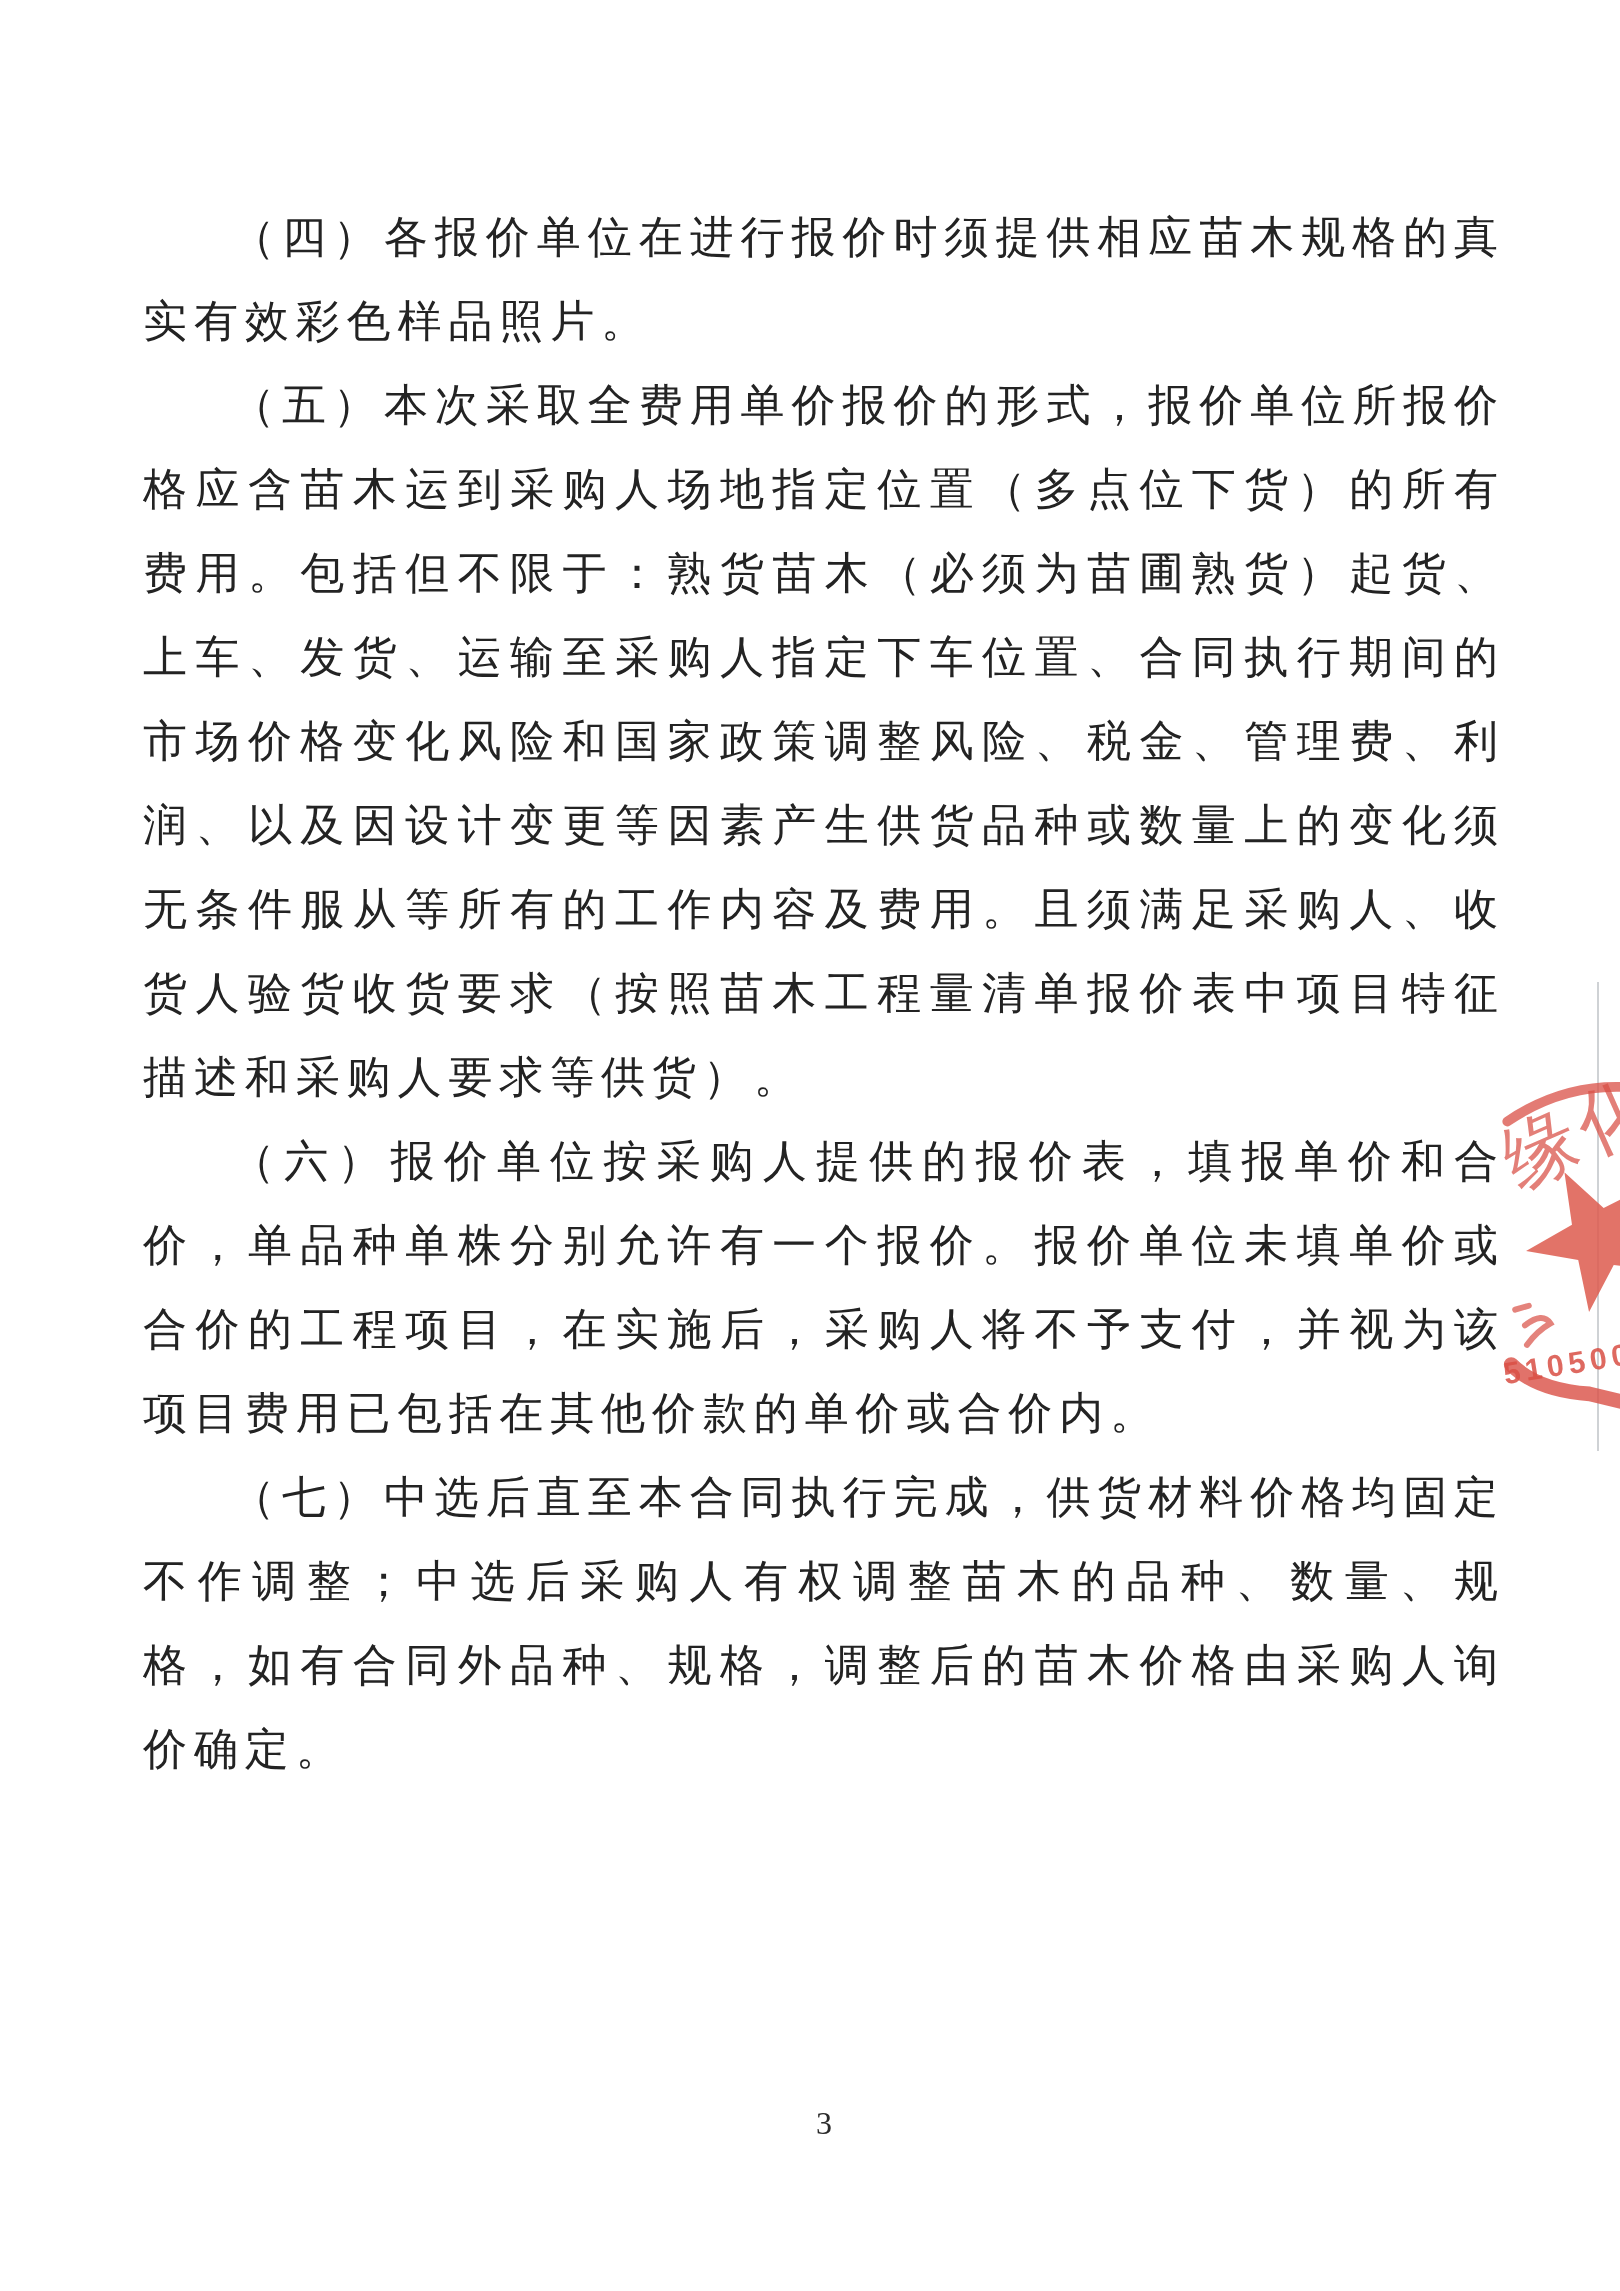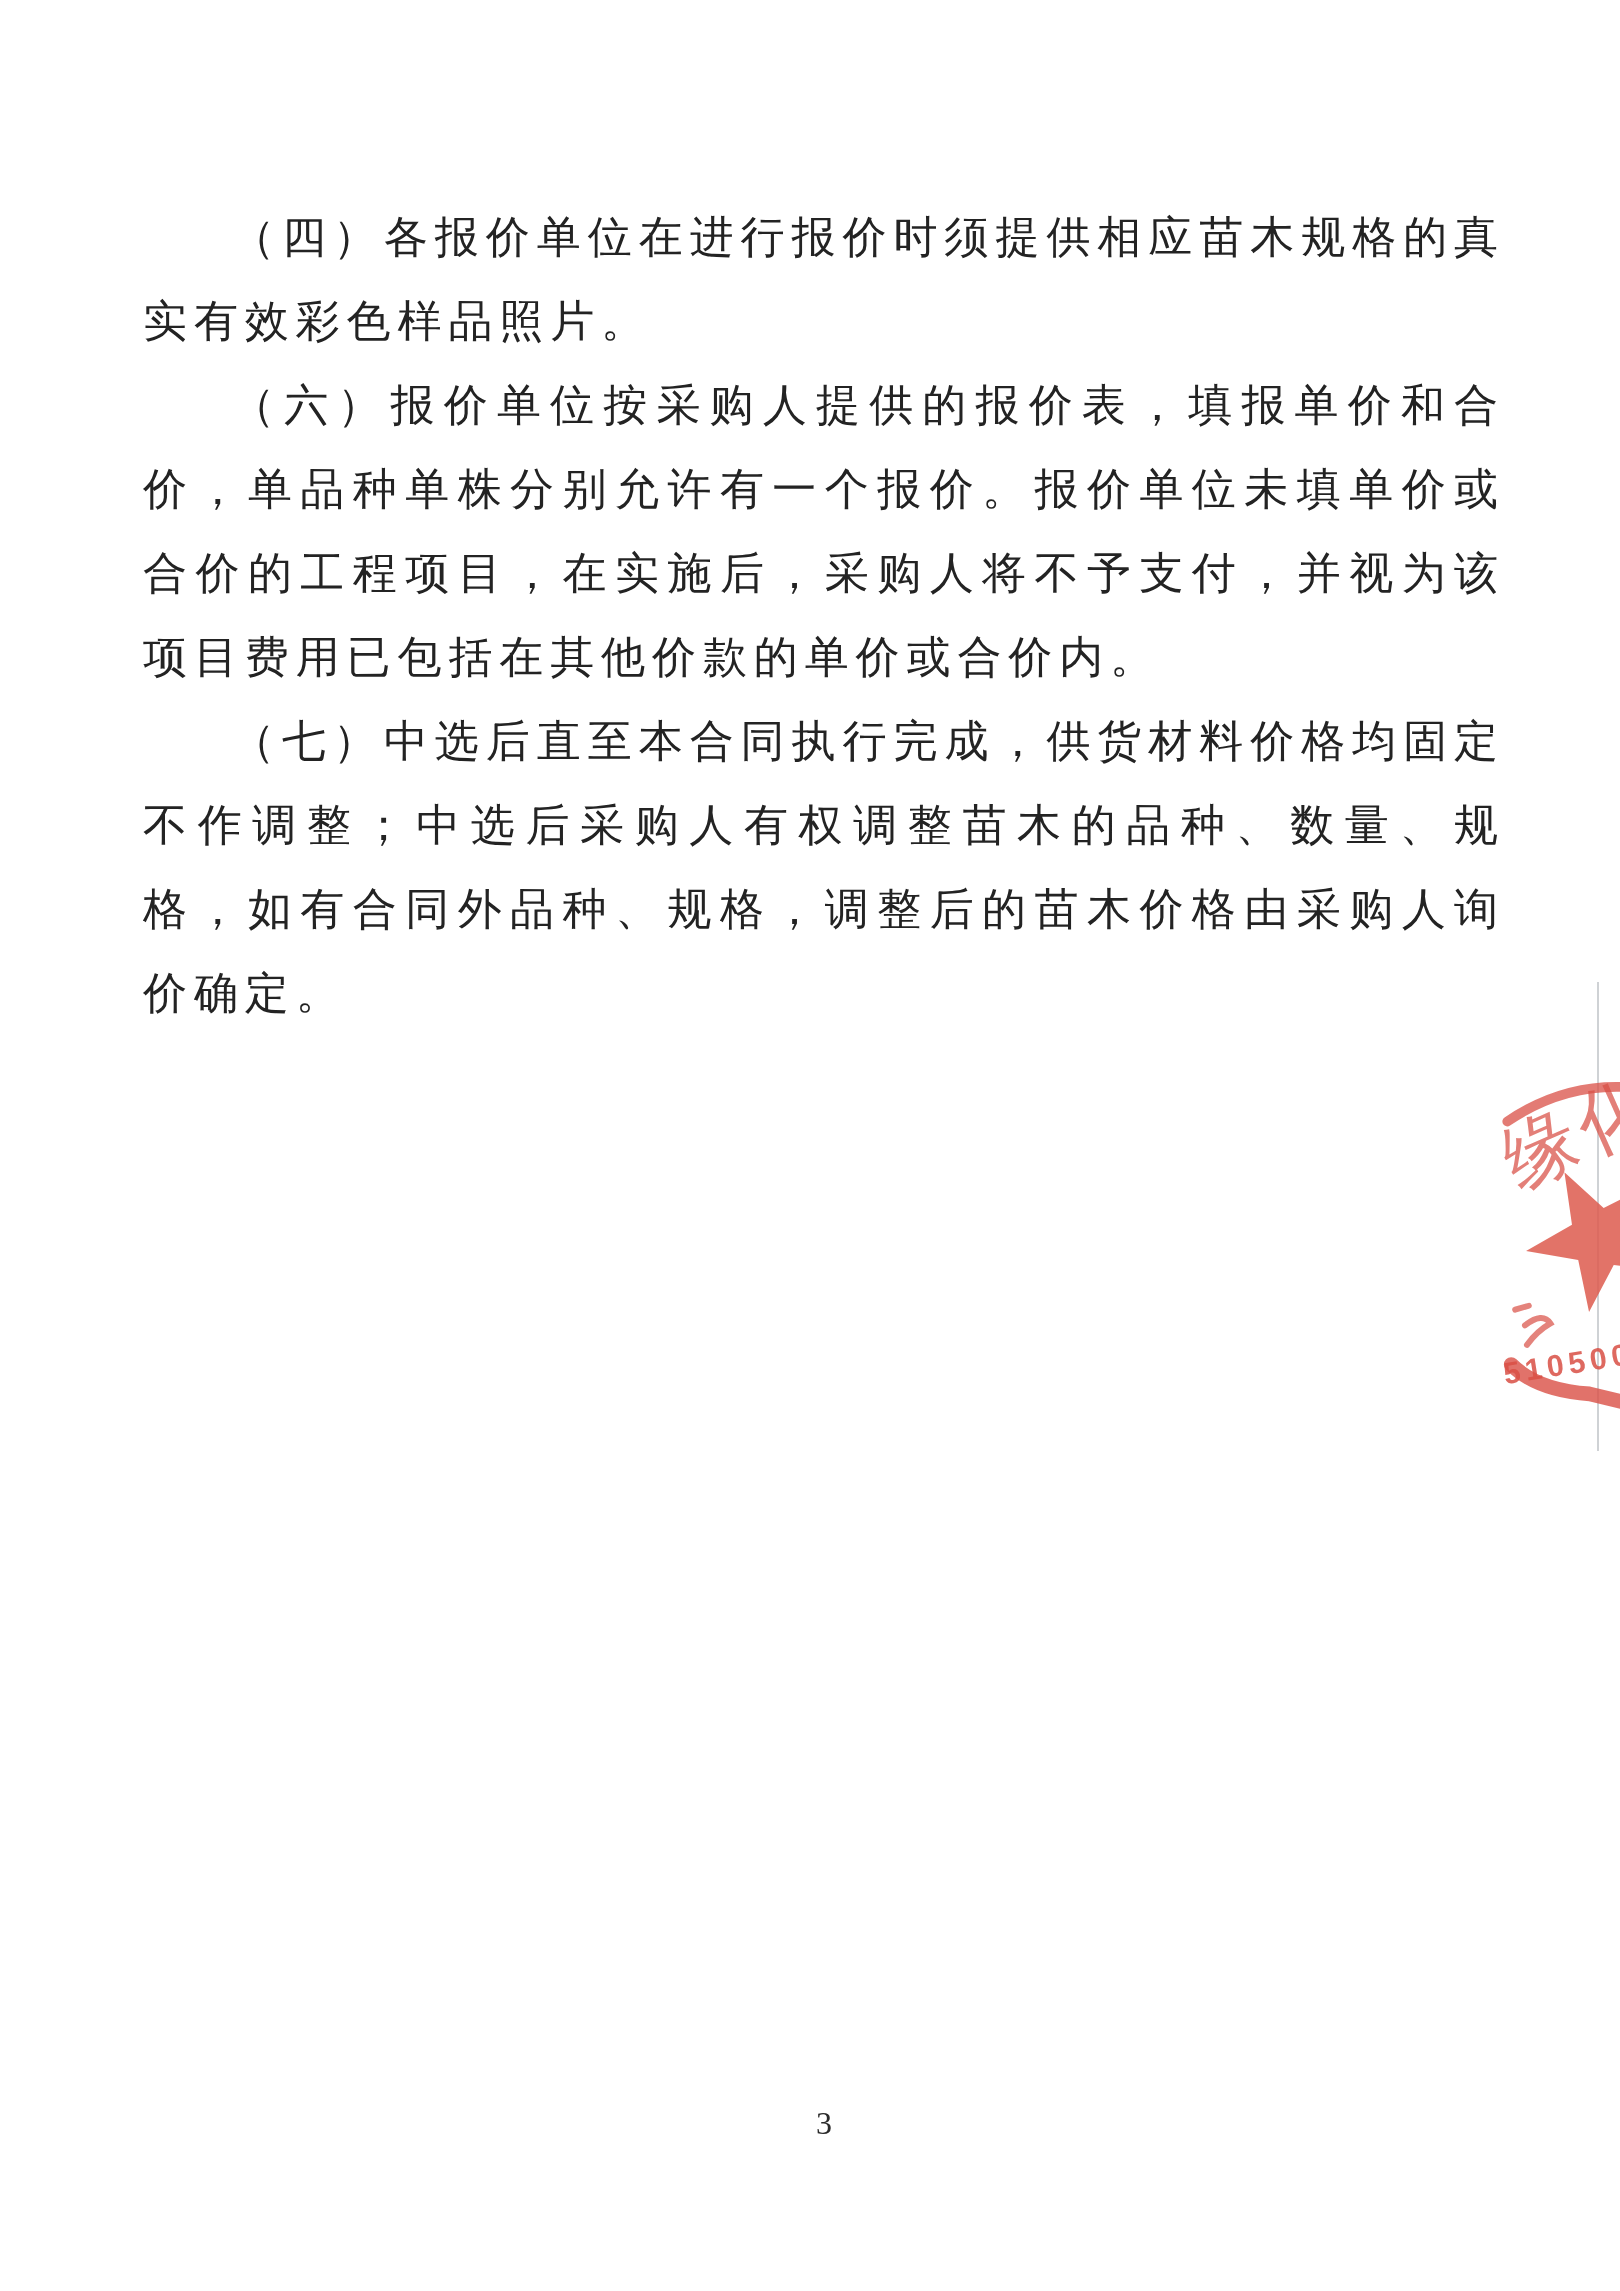--- a/index.html
+++ b/index.html
@@ -54,20 +54,21 @@
     pointer-events: none;
   }
 </style>
 </head>
 <body>
 
 <div class="page">
 
   <div class="content">
     <p>（四）各报价单位在进行报价时须提供相应苗木规格的真实有效彩色样品照片。</p>
+    <p>（五）本次采取全费用单价报价的形式，报价单位所报价格应含苗木运到采购人场地指定位置（多点位下货）的所有费用。包括但不限于：熟货苗木（必须为苗圃熟货）起货、上车、发货、运输至采购人指定下车位置、合同执行期间的市场价格变化风险和国家政策调整风险、税金、管理费、利润、以及因设计变更等因素产生供货品种或数量上的变化须无条件服从等所有的工作内容及费用。且须满足采购人、收货人验货收货要求（按照苗木工程量清单报价表中项目特征描述和采购人要求等供货）。</p>
     <p>（六）报价单位按采购人提供的报价表，填报单价和合价，单品种单株分别允许有一个报价。报价单位未填单价或合价的工程项目，在实施后，采购人将不予支付，并视为该项目费用已包括在其他价款的单价或合价内。</p>
     <p>（七）中选后直至本合同执行完成，供货材料价格均固定不作调整；中选后采购人有权调整苗木的品种、数量、规格，如有合同外品种、规格，调整后的苗木价格由采购人询价确定。</p>
   </div>
 
   <div class="scan-line"></div>
 
   <svg class="stamp-svg" width="1620" height="2292" viewBox="0 0 1653 2338">
 
     <path d="M 1538 1144 Q 1600 1102 1672 1110" fill="none" stroke="#d94f45" stroke-width="10" stroke-linecap="round" opacity="0.75"></path>
 

